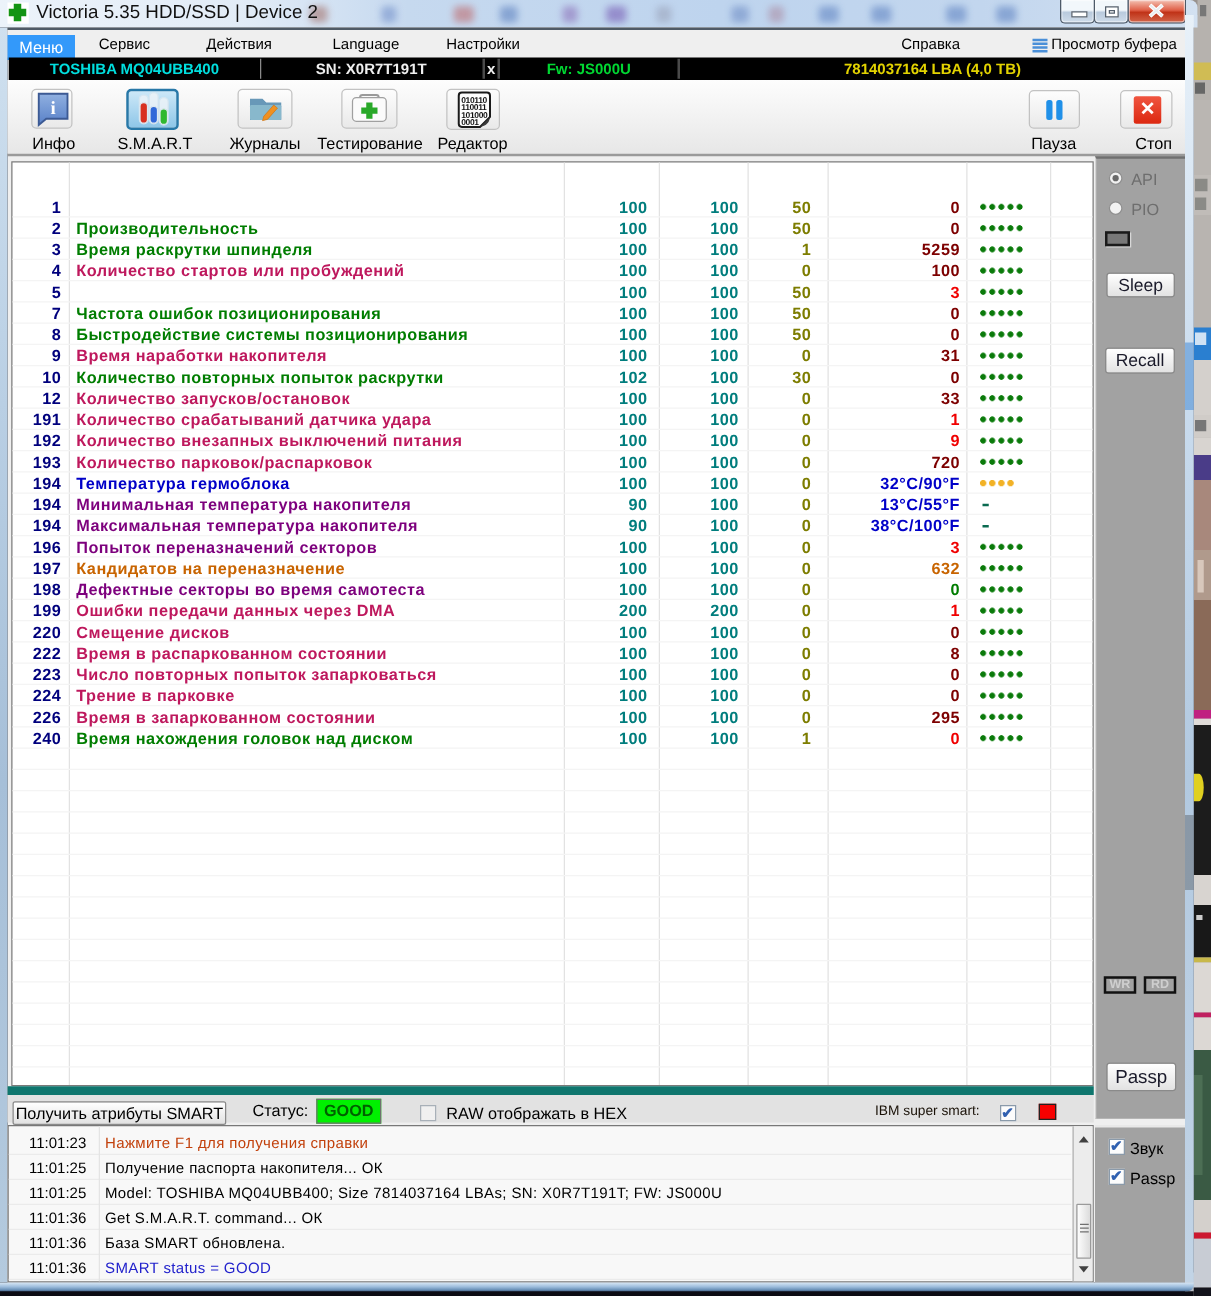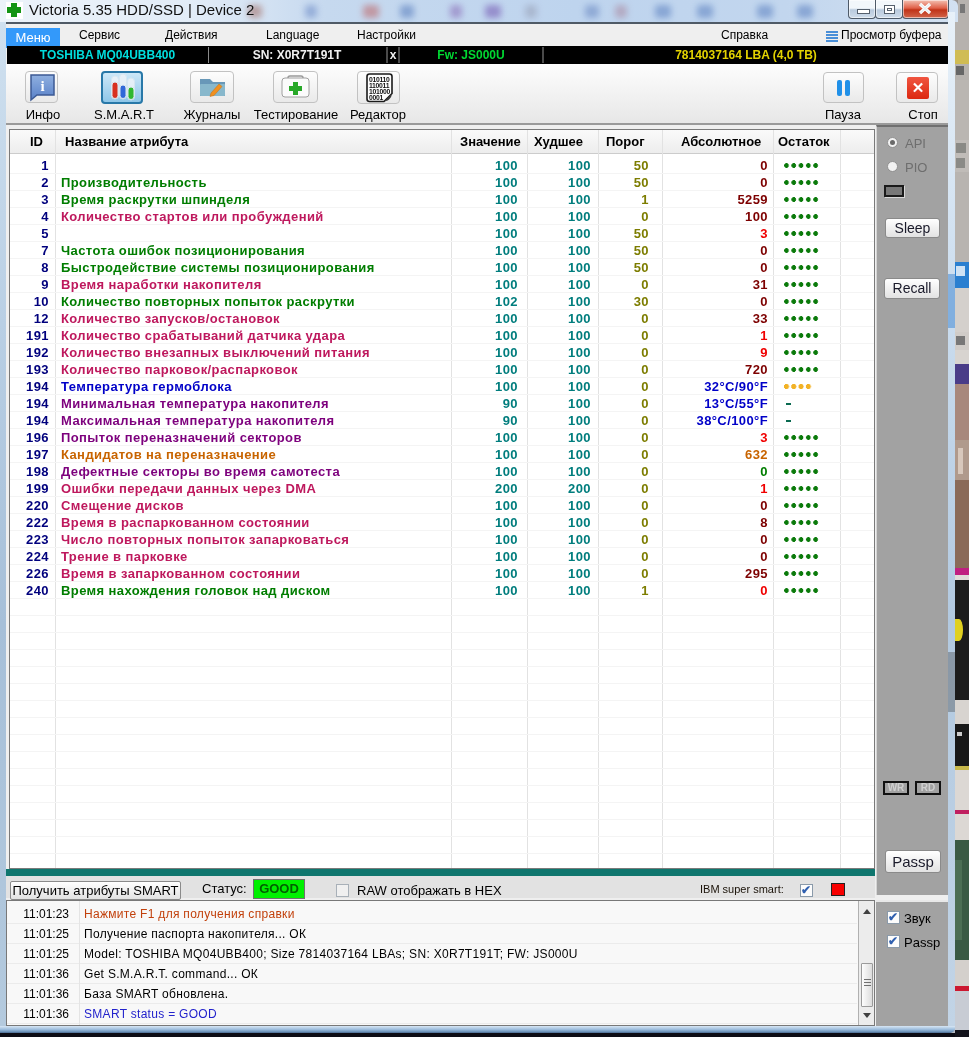--- a/index.html
+++ b/index.html
@@ -254,29 +254,20 @@
       <div style="position:absolute;left:13px;top:7px;width:5px;height:16px;background:#2090e8;border-radius:2px"></div>
       <div style="position:absolute;left:21px;top:7px;width:5px;height:16px;background:#2090e8;border-radius:2px"></div>
     </div>
     <div class="tlab" style="left:807px;width:60px">Пауза</div>
     <div class="tbtn" style="left:890px;top:8px;width:42px;height:31px">
       <div style="position:absolute;left:10px;top:4px;width:22px;height:22px;background:linear-gradient(to bottom,#f05540,#dc2810);border-radius:2px;color:#fff;font-weight:bold;font-size:15px;text-align:center;line-height:22px">✕</div>
     </div>
     <div class="tlab" style="left:887px;width:60px">Стоп</div>
   </div>
   <div id="tablewrap">
-    <div id="thead">
-      <span style="left:20px">ID</span>
-      <span style="left:55px">Название атрибута</span>
-      <span style="left:450px">Значение</span>
-      <span style="left:524px">Худшее</span>
-      <span style="left:596px">Порог</span>
-      <span style="left:671px">Абсолютное</span>
-      <span style="left:768px">Остаток</span>
-    </div>
     <div class="vl" style="left:45px"></div>
     <div class="vl" style="left:441px"></div>
     <div class="vl" style="left:517px"></div>
     <div class="vl" style="left:588px"></div>
     <div class="vl" style="left:652px"></div>
     <div class="vl" style="left:763px"></div>
     <div class="vl" style="left:830px"></div>
     <div class="r" style="top:27px">
         <b>1</b>
         <u class="c1">100</u>

